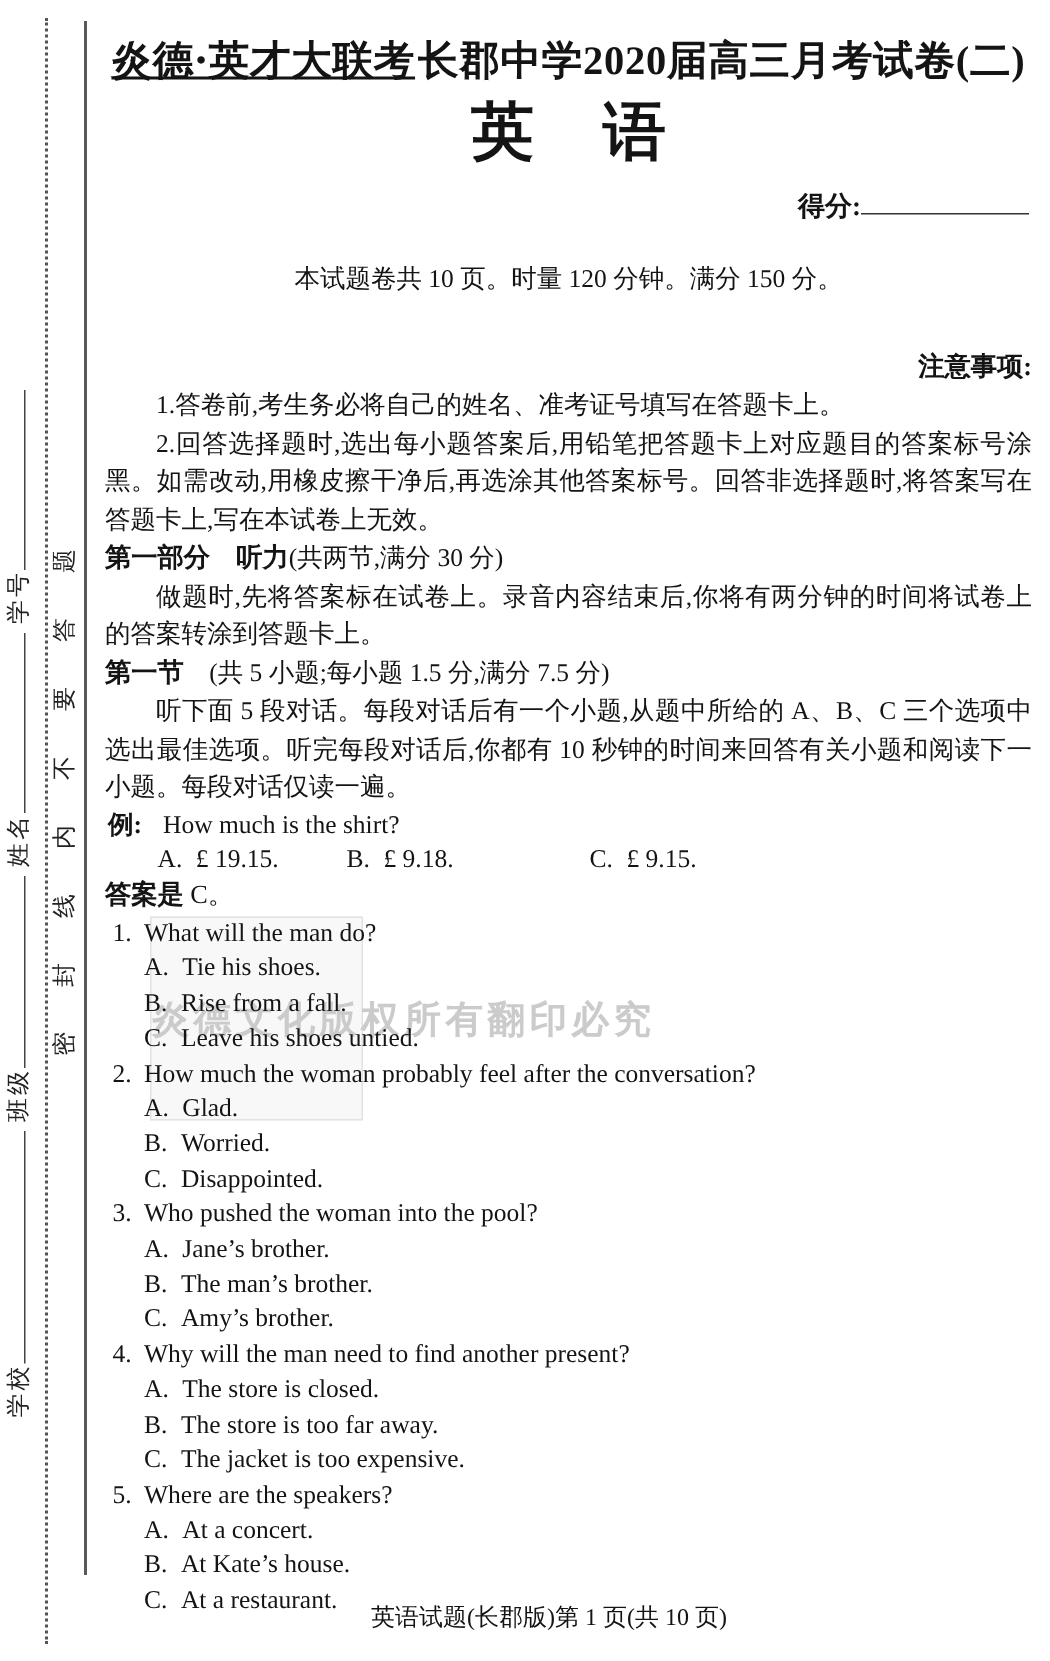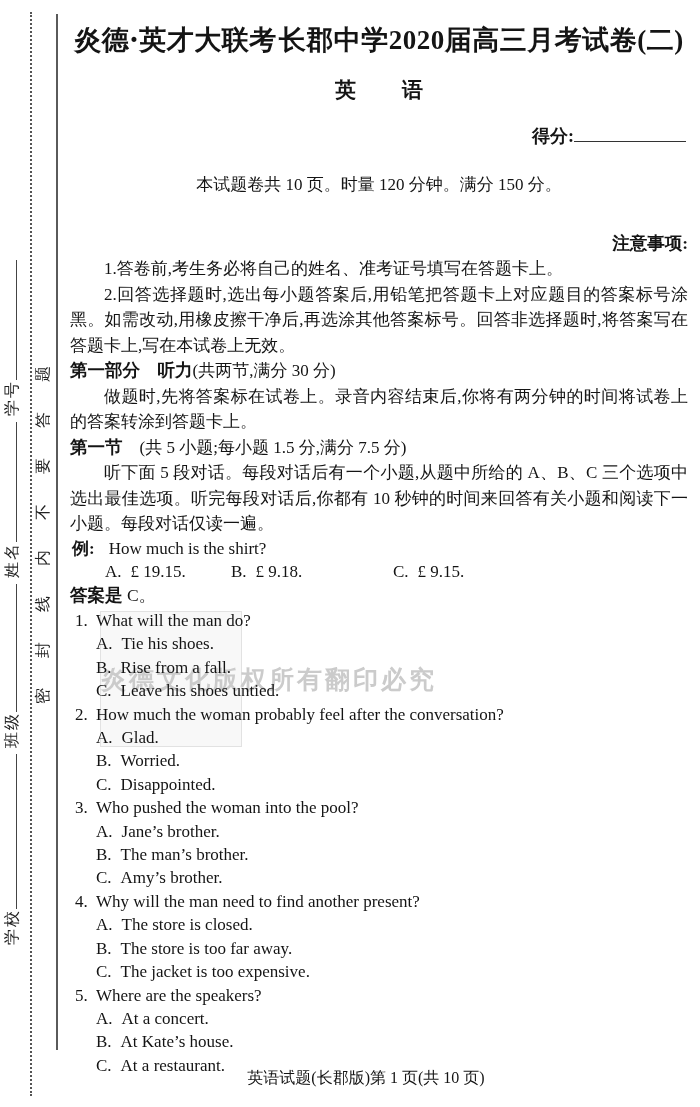--- a/index.html
+++ b/index.html
@@ -61,26 +61,26 @@
     padding-left: 8px; color: #222;
   }
 
   
   .content { position: absolute; left: 70px; top: 0; width: 618px; z-index: 1; font-size: 17px; }
 
   .title {
     padding-top: 20px; line-height: 40px; text-align: center;
     font-size: 27px; font-weight: bold; white-space: nowrap; letter-spacing: 0.5px;
   }
-  .title .brand { font-weight: 900; font-family: "DejaVu Serif", serif; margin-right: 2px; }
+  .title .brand { font-weight: 900; font-family: "DejaVu Serif", serif; margin-right: 2px; text-decoration: underline; }
 
   .subject {
     margin-top: 12px; line-height: 36px; text-align: center;
-    font-size: 21px; letter-spacing: 46px; padding-left: 46px;
-    font-family: Liberation Sans, sans-serif; font-weight: bold;
+    font-size: 42px; letter-spacing: 46px; padding-left: 46px;
+    font-family: Liberation Mono, monospace; font-weight: bold;
   }
 
   .score-row { margin-top: 16px; line-height: 24px; text-align: right; padding-right: 2px; font-size: 18px; }
   .score-blank { display: inline-block; width: 112px; border-bottom: 1.5px solid #333; height: 16px; vertical-align: baseline; }
 
   .info { margin-top: 24px; line-height: 25px; text-align: center; font-size: 17px; }
 
   .notice-title { margin-top: 34px; line-height: 25px; font-size: 17.5px; }
   .para { line-height: 25.5px; text-align: justify; }
   .indent { text-indent: 2em; }

